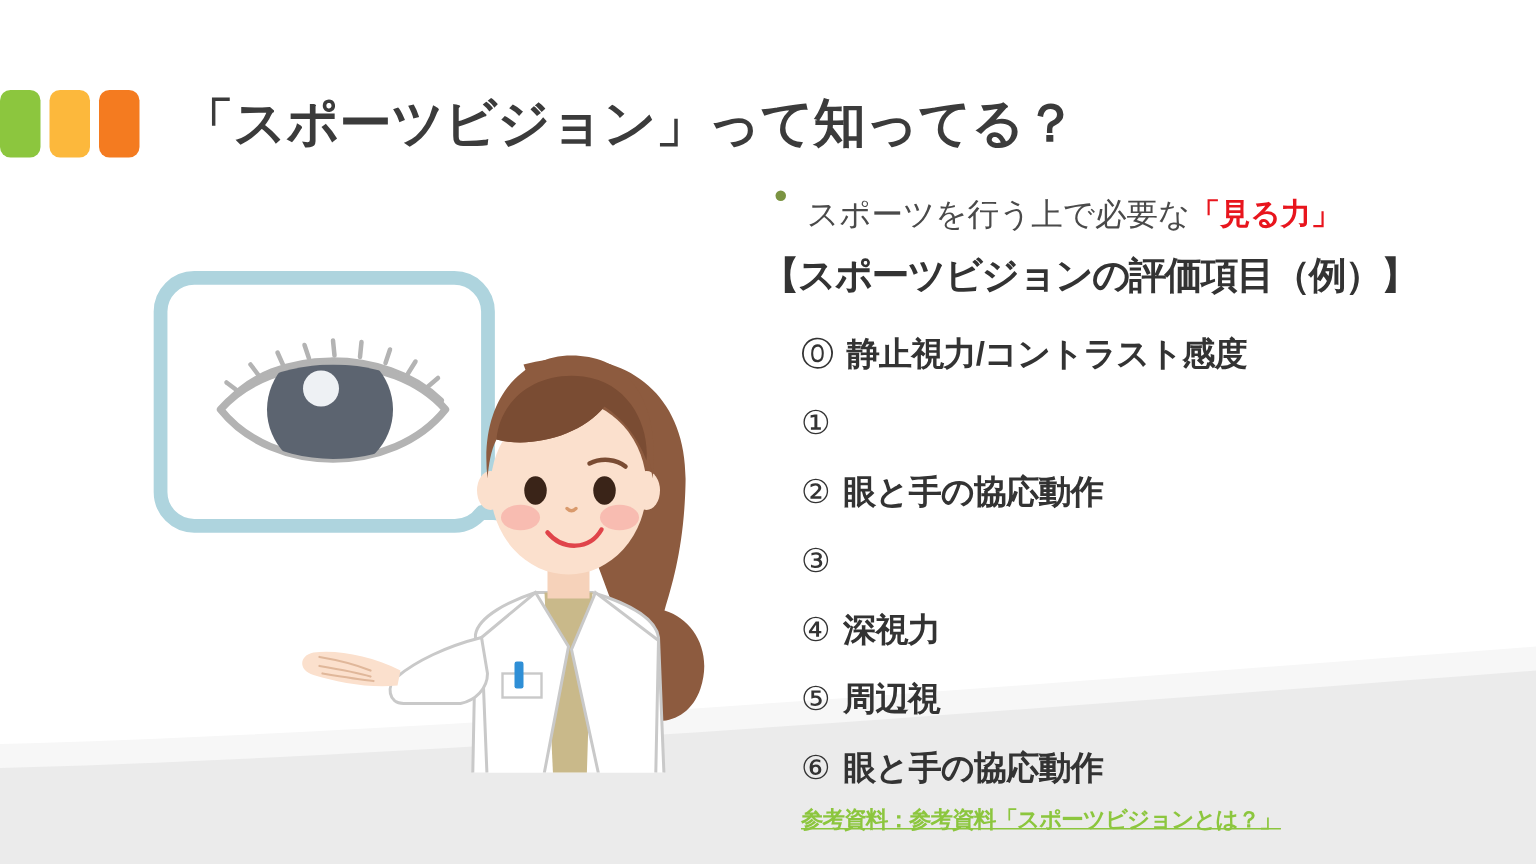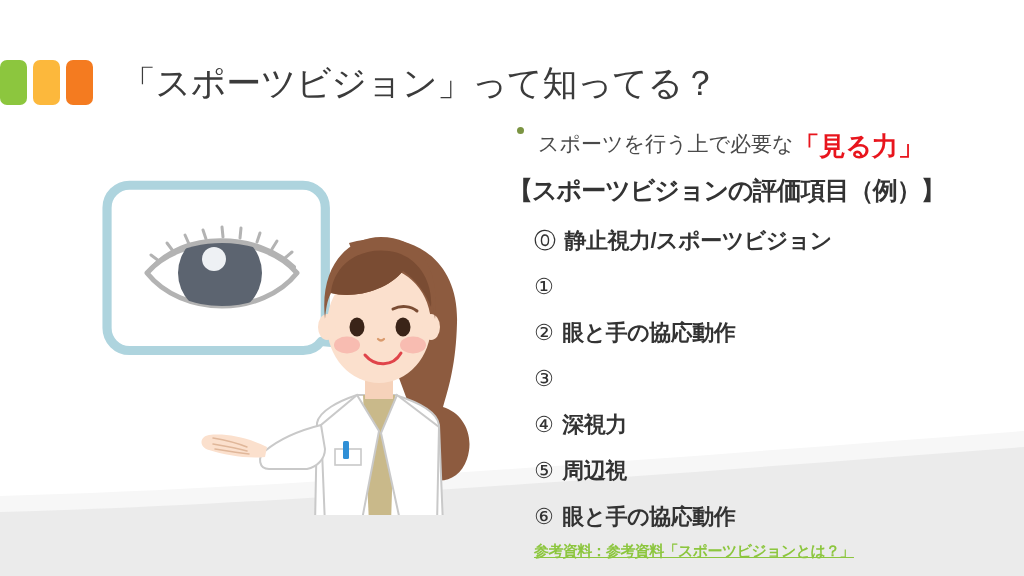--- a/index.html
+++ b/index.html
@@ -40,21 +40,21 @@
   .sq {
     width: 27px;
     height: 45px;
     border-radius: 7px;
     margin-right: 6px;
   }
   .sq.first { margin-left: 0px; }
   #title {
     margin-left: 22px;
     font-size: 35px;
-    font-weight: normal;
+    font-weight: bold;
     color: #3b3b3b;
     letter-spacing: -0.5px;
     white-space: nowrap;
     line-height: 1;
   }
 
   
   #illustration {
     position: absolute;
     left: 95px;
@@ -86,21 +86,21 @@
     background: #7b9442;
     margin-right: 14px;
     margin-left: 9px;
     flex: none;
     position: relative;
     top: -5px;
   }
   #lead-emphasis {
     color: #e8151d;
     font-weight: bold;
-    font-size: 26px;
+    font-size: 20px;
   }
   #section-heading {
     margin-top: 16px;
     font-size: 25px;
     font-weight: bold;
     color: #333333;
     white-space: nowrap;
     letter-spacing: -1px;
     line-height: 1.1;
   }
@@ -255,21 +255,21 @@
       <span id="lead-bullet"></span>
       <span>スポーツを行う上で必要な</span>
       <span id="lead-emphasis">「見る力」</span>
     </div>
 
     <div id="section-heading">【スポーツビジョンの評価項目（例）】</div>
 
     <ul id="item-list">
       <li>
         <span class="item-num">⓪</span>
-        <span>静止視力/スポーツビジョン</span>
+        <span>静止視力/コントラスト感度</span>
       </li>
       <li>
         <span class="item-num">①</span>
       </li>
       <li>
         <span class="item-num">②</span>
         <span>眼と手の協応動作</span>
       </li>
       <li>
         <span class="item-num">③</span>

